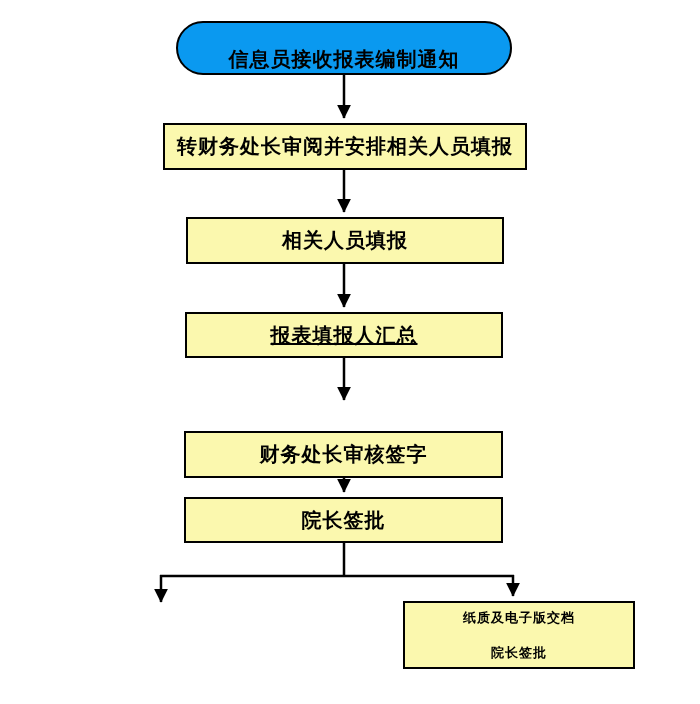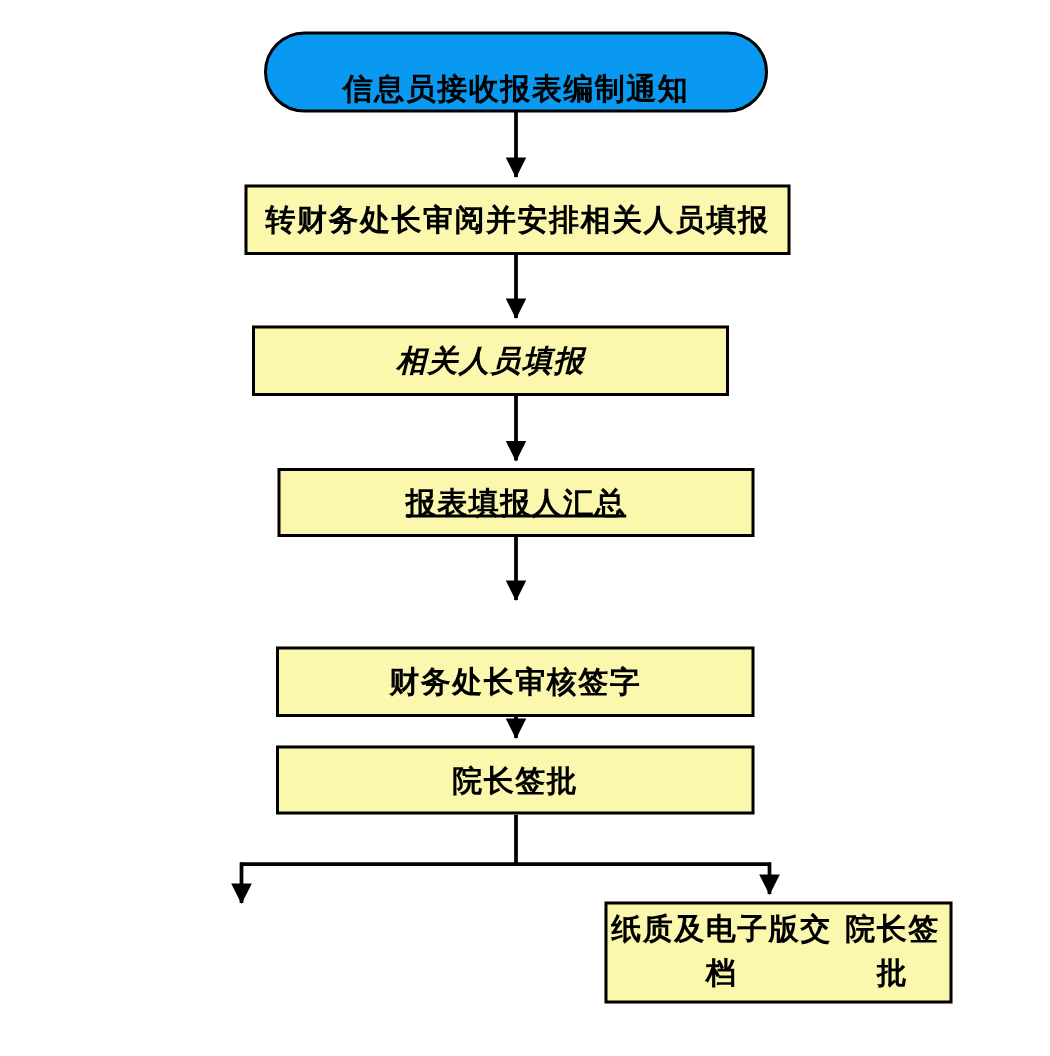--- a/index.html
+++ b/index.html
@@ -30,29 +30,29 @@
   }
   .node.start {
     background: var(--start-fill, #0a99f0);
     border-radius: 27px;
     align-items: flex-end;
   }
   .node.process {
     background: var(--process-fill, #fbf8ae);
   }
   .node.two-line {
-    flex-direction: row;
+    flex-direction: column;
     line-height: 29px;
-    font-size: 20px;
+    font-size: 13px;
     justify-content: space-between;
   }
   
   .n-start    { left: 176px; top: 21px;  width: 336px; height: 54px; }
   .n-review   { left: 163px; top: 123px; width: 364px; height: 47px; font-family: Liberation Serif, serif; }
-  .n-fill     { left: 168px; top: 217px; width: 318px; height: 47px; font-style: italic; }
+  .n-fill     { left: 186px; top: 217px; width: 318px; height: 47px; }
   .n-summary  { left: 185px; top: 312px; width: 318px; height: 46px; text-decoration: underline; }
   .n-sign     { left: 184px; top: 405px; width: 319px; height: 47px; margin-top: 26px; }
   .n-approve  { left: 184px; top: 497px; width: 319px; height: 46px; }
   .n-report   { left: 43px;  top: 607px; width: 244px; height: 50px; }
   .n-archive  { left: 403px; top: 601px; width: 232px; height: 68px; }
   .connector-layer {
     position: absolute;
     left: 0;
     top: 0;
     pointer-events: none;

